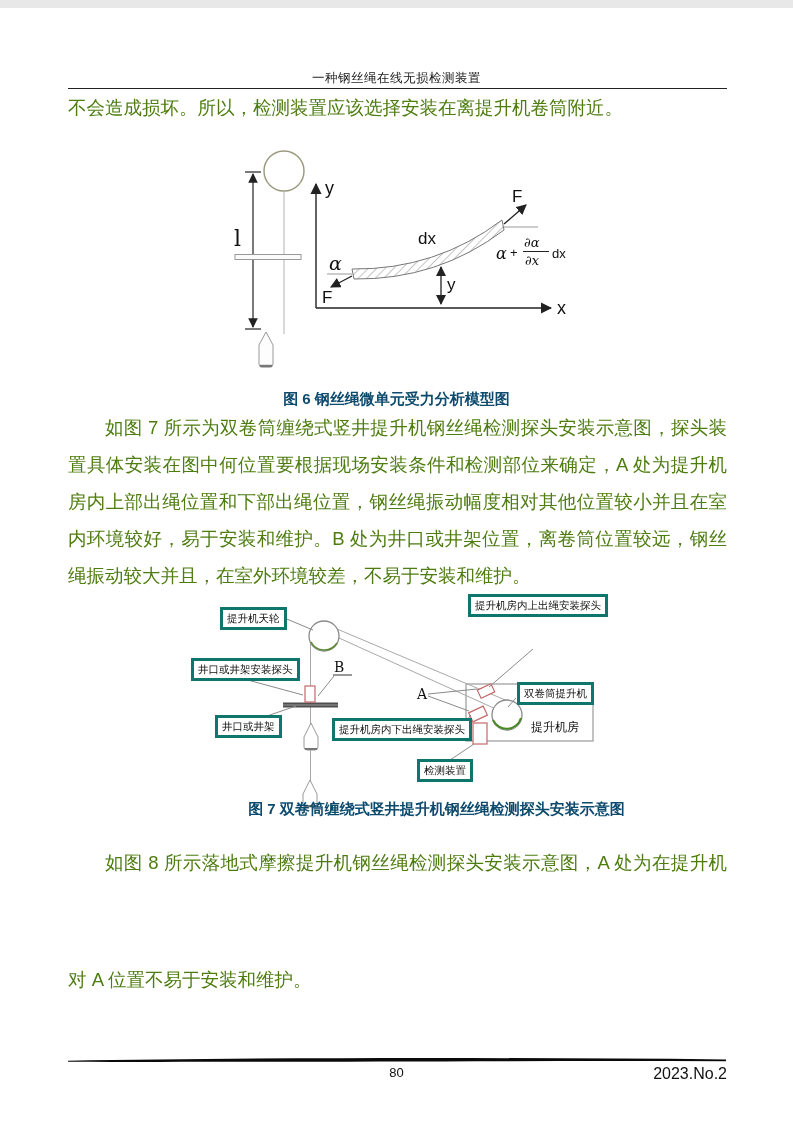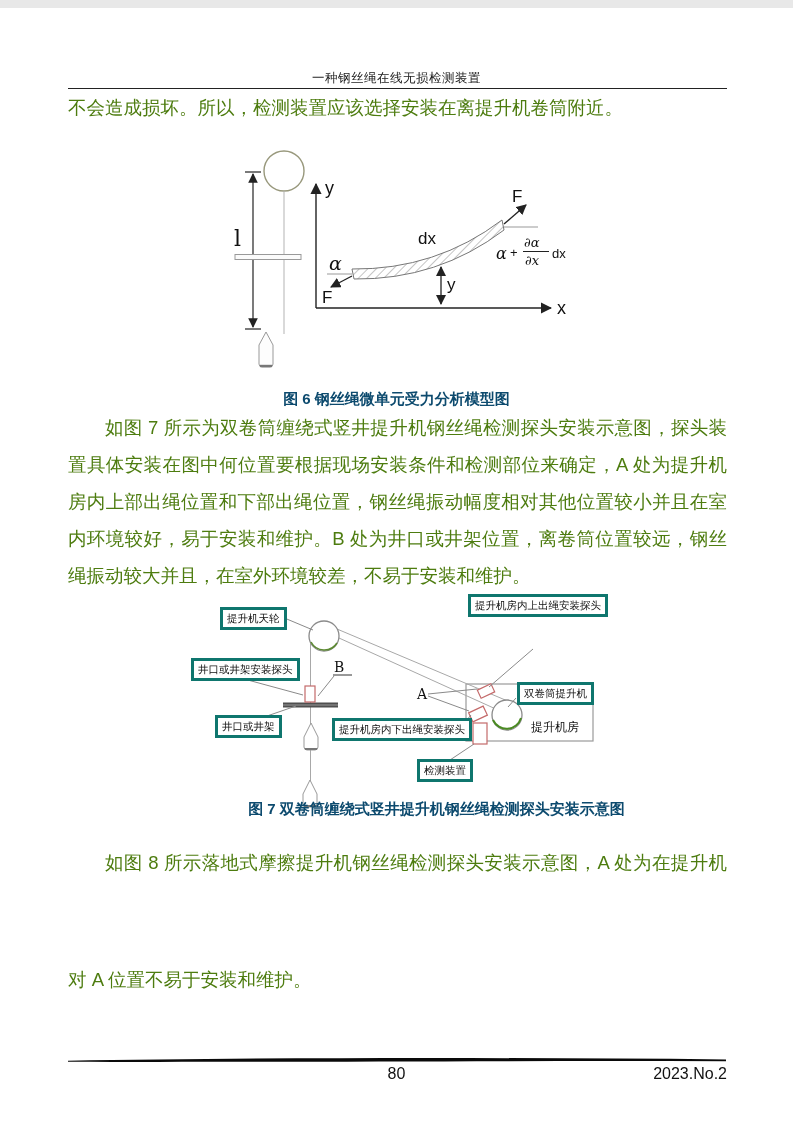--- a/index.html
+++ b/index.html
@@ -23,21 +23,21 @@
   .caption{
     left:0;width:793px;text-align:center;font-weight:bold;
     font-size:15px;color:#0c4a6e;
   }
   .fig-label{
     position:absolute;border:3px solid #0f766e;background:#fff;
     font-size:10.5px;line-height:1.25;padding:2px 4px;color:#111;
     white-space:nowrap;
   }
   .fig-text{position:absolute;font-size:12px;color:#111;white-space:nowrap;}
-  .footer-num{left:0;top:1057px;width:793px;text-align:center;font-size:16px;color:#111;}
+  .footer-num{left:0;top:1057px;width:793px;text-align:center;font-size:13px;color:#111;}
   .footer-issue{left:527px;top:1057px;width:200px;text-align:right;font-size:16px;color:#111;}
   svg text{font-family:"Liberation Sans","DejaVu Sans",sans-serif;}
   svg text.serif{font-family:"DejaVu Serif","Liberation Serif",serif;}
   svg text.ital{font-style:italic;}
 </style>
 </head>
 <body>
 
 <div class="page">
 

